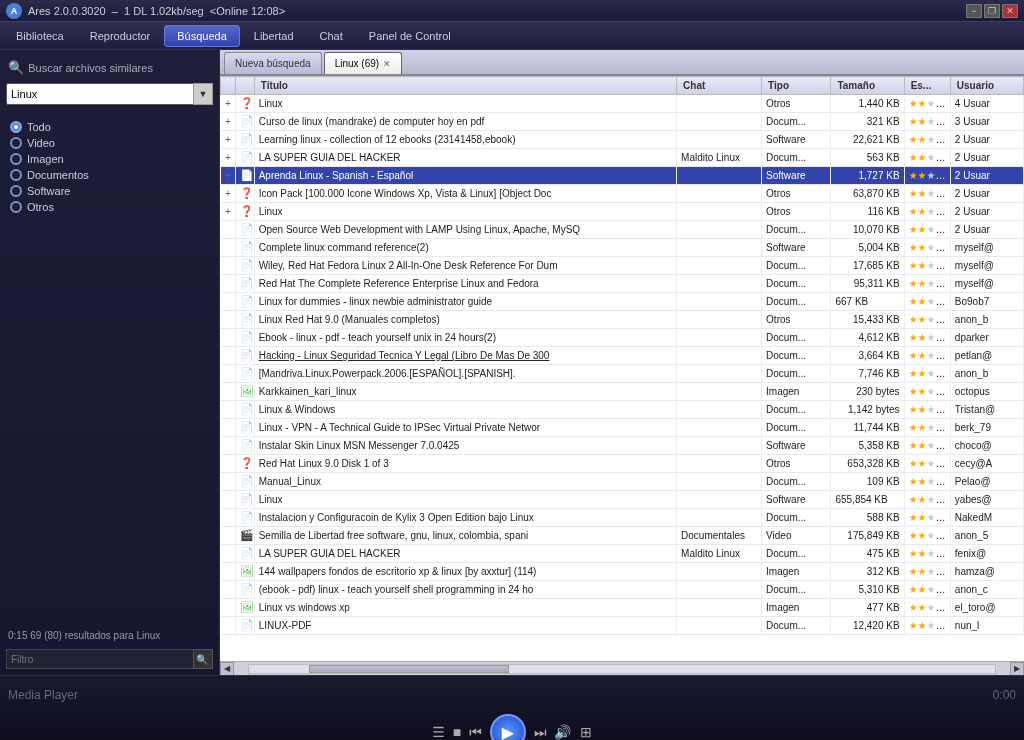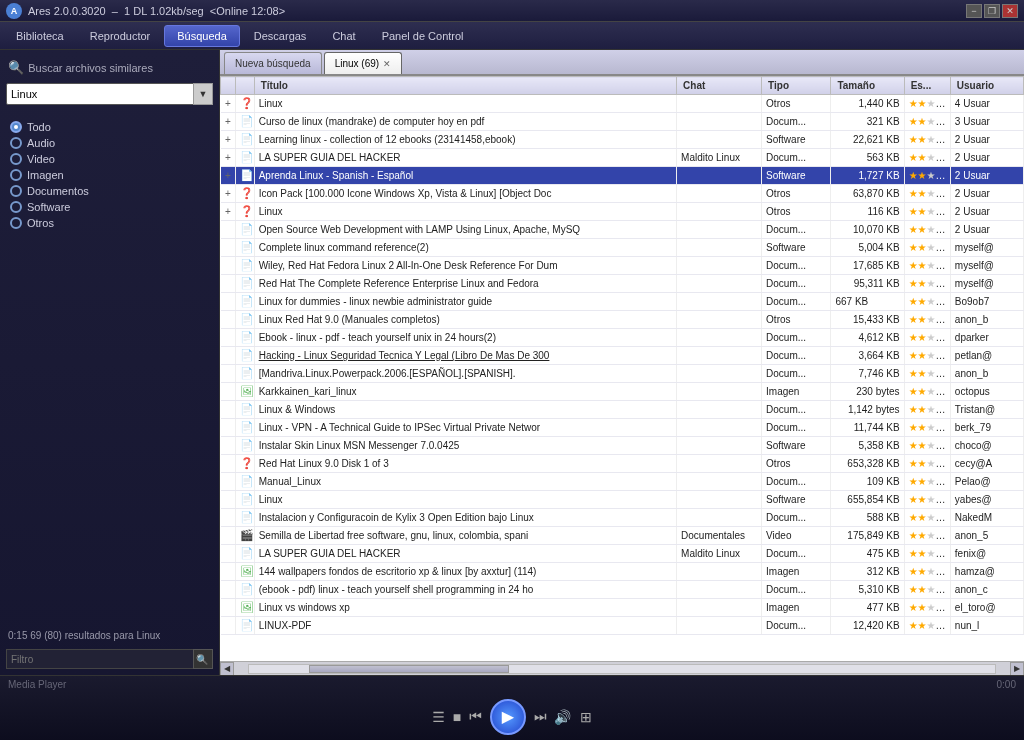--- a/index.html
+++ b/index.html
@@ -224,22 +224,22 @@
     
     .media-player {
       height: 65px;
       background: linear-gradient(to bottom, #1a1a2e, #0d0d1e);
       border-top: 1px solid #333;
       display: flex;
       flex-direction: column;
     }
     .media-player-label {
       color: #667;
-      font-size: 10px;
-      padding: 3px 8px;
+      font-size: 12px;
+      padding: 12px 8px;
       display: flex;
       justify-content: space-between;
     }
     .media-controls {
       display: flex;
       align-items: center;
       justify-content: center;
       gap: 8px;
       flex: 1;
     }
@@ -282,21 +282,21 @@
     <div class="titlebar-btn">−</div>
     <div class="titlebar-btn">❐</div>
     <div class="titlebar-btn close">✕</div>
   </div>
 </div>
 
 <div class="menubar">
   <div class="menu-item">Biblioteca</div>
   <div class="menu-item">Reproductor</div>
   <div class="menu-item active">Búsqueda</div>
-  <div class="menu-item">Descargas</div>
+  <div class="menu-item">Libertad</div>
   <div class="menu-item">Chat</div>
   <div class="menu-item">Panel de Control</div>
 </div>
 
 <div class="main-layout">
 
   <div class="sidebar">
     <div class="sidebar-header">
       <span class="sidebar-header-icon">🔍</span>
       <span>Buscar archivos similares</span>
@@ -307,24 +307,20 @@
       <button class="search-dropdown-btn">▼</button>
     </div>
 
 
     <div class="filter-section">
       <div class="radio-item">
         <div class="radio-circle selected">
             <div class="radio-dot"></div>
           </div>
         <span>Todo</span>
-      </div>
-      <div class="radio-item">
-        <div class="radio-circle"></div>
-        <span>Audio</span>
       </div>
       <div class="radio-item">
         <div class="radio-circle"></div>
         <span>Video</span>
       </div>
       <div class="radio-item">
         <div class="radio-circle"></div>
         <span>Imagen</span>
       </div>
       <div class="radio-item">
@@ -595,21 +591,21 @@
     <td class="col-size" style="text-align:right;">109 KB</td>
     <td class="col-rating"><span style="color:#ffaa00;font-size:10px;">★</span><span style="color:#ffaa00;font-size:10px;">★</span><span style="color:#ccc;font-size:10px;">★</span><span style="color:#ccc;font-size:10px;">★</span><span style="color:#ccc;font-size:10px;">★</span></td>
     <td class="col-user">Pelao@</td>
   </tr>
             <tr>
     <td class="col-expand" style="text-align:center;color:#666;"></td>
     <td class="col-icon"><span style="color:#4466cc;font-size:11px;">📄</span></td>
     <td class="col-title" style="max-width:450px;overflow:hidden;text-overflow:ellipsis;" title="Linux">Linux</td>
     <td class="col-author"></td>
     <td class="col-type">Software</td>
-    <td class="col-size" style="text-align:right;">655,854 KB</td>
+    <td class="col-size" style="text-align:left;">655,854 KB</td>
     <td class="col-rating"><span style="color:#ffaa00;font-size:10px;">★</span><span style="color:#ffaa00;font-size:10px;">★</span><span style="color:#ccc;font-size:10px;">★</span><span style="color:#ccc;font-size:10px;">★</span><span style="color:#ccc;font-size:10px;">★</span></td>
     <td class="col-user">yabes@</td>
   </tr>
             <tr>
     <td class="col-expand" style="text-align:center;color:#666;"></td>
     <td class="col-icon"><span style="color:#4466cc;font-size:11px;">📄</span></td>
     <td class="col-title" style="max-width:450px;overflow:hidden;text-overflow:ellipsis;" title="Instalacion y Configuracoin de Kylix 3 Open Edition bajo Linux">Instalacion y Configuracoin de Kylix 3 Open Edition bajo Linux</td>
     <td class="col-author"></td>
     <td class="col-type">Docum...</td>
     <td class="col-size" style="text-align:right;">588 KB</td>

